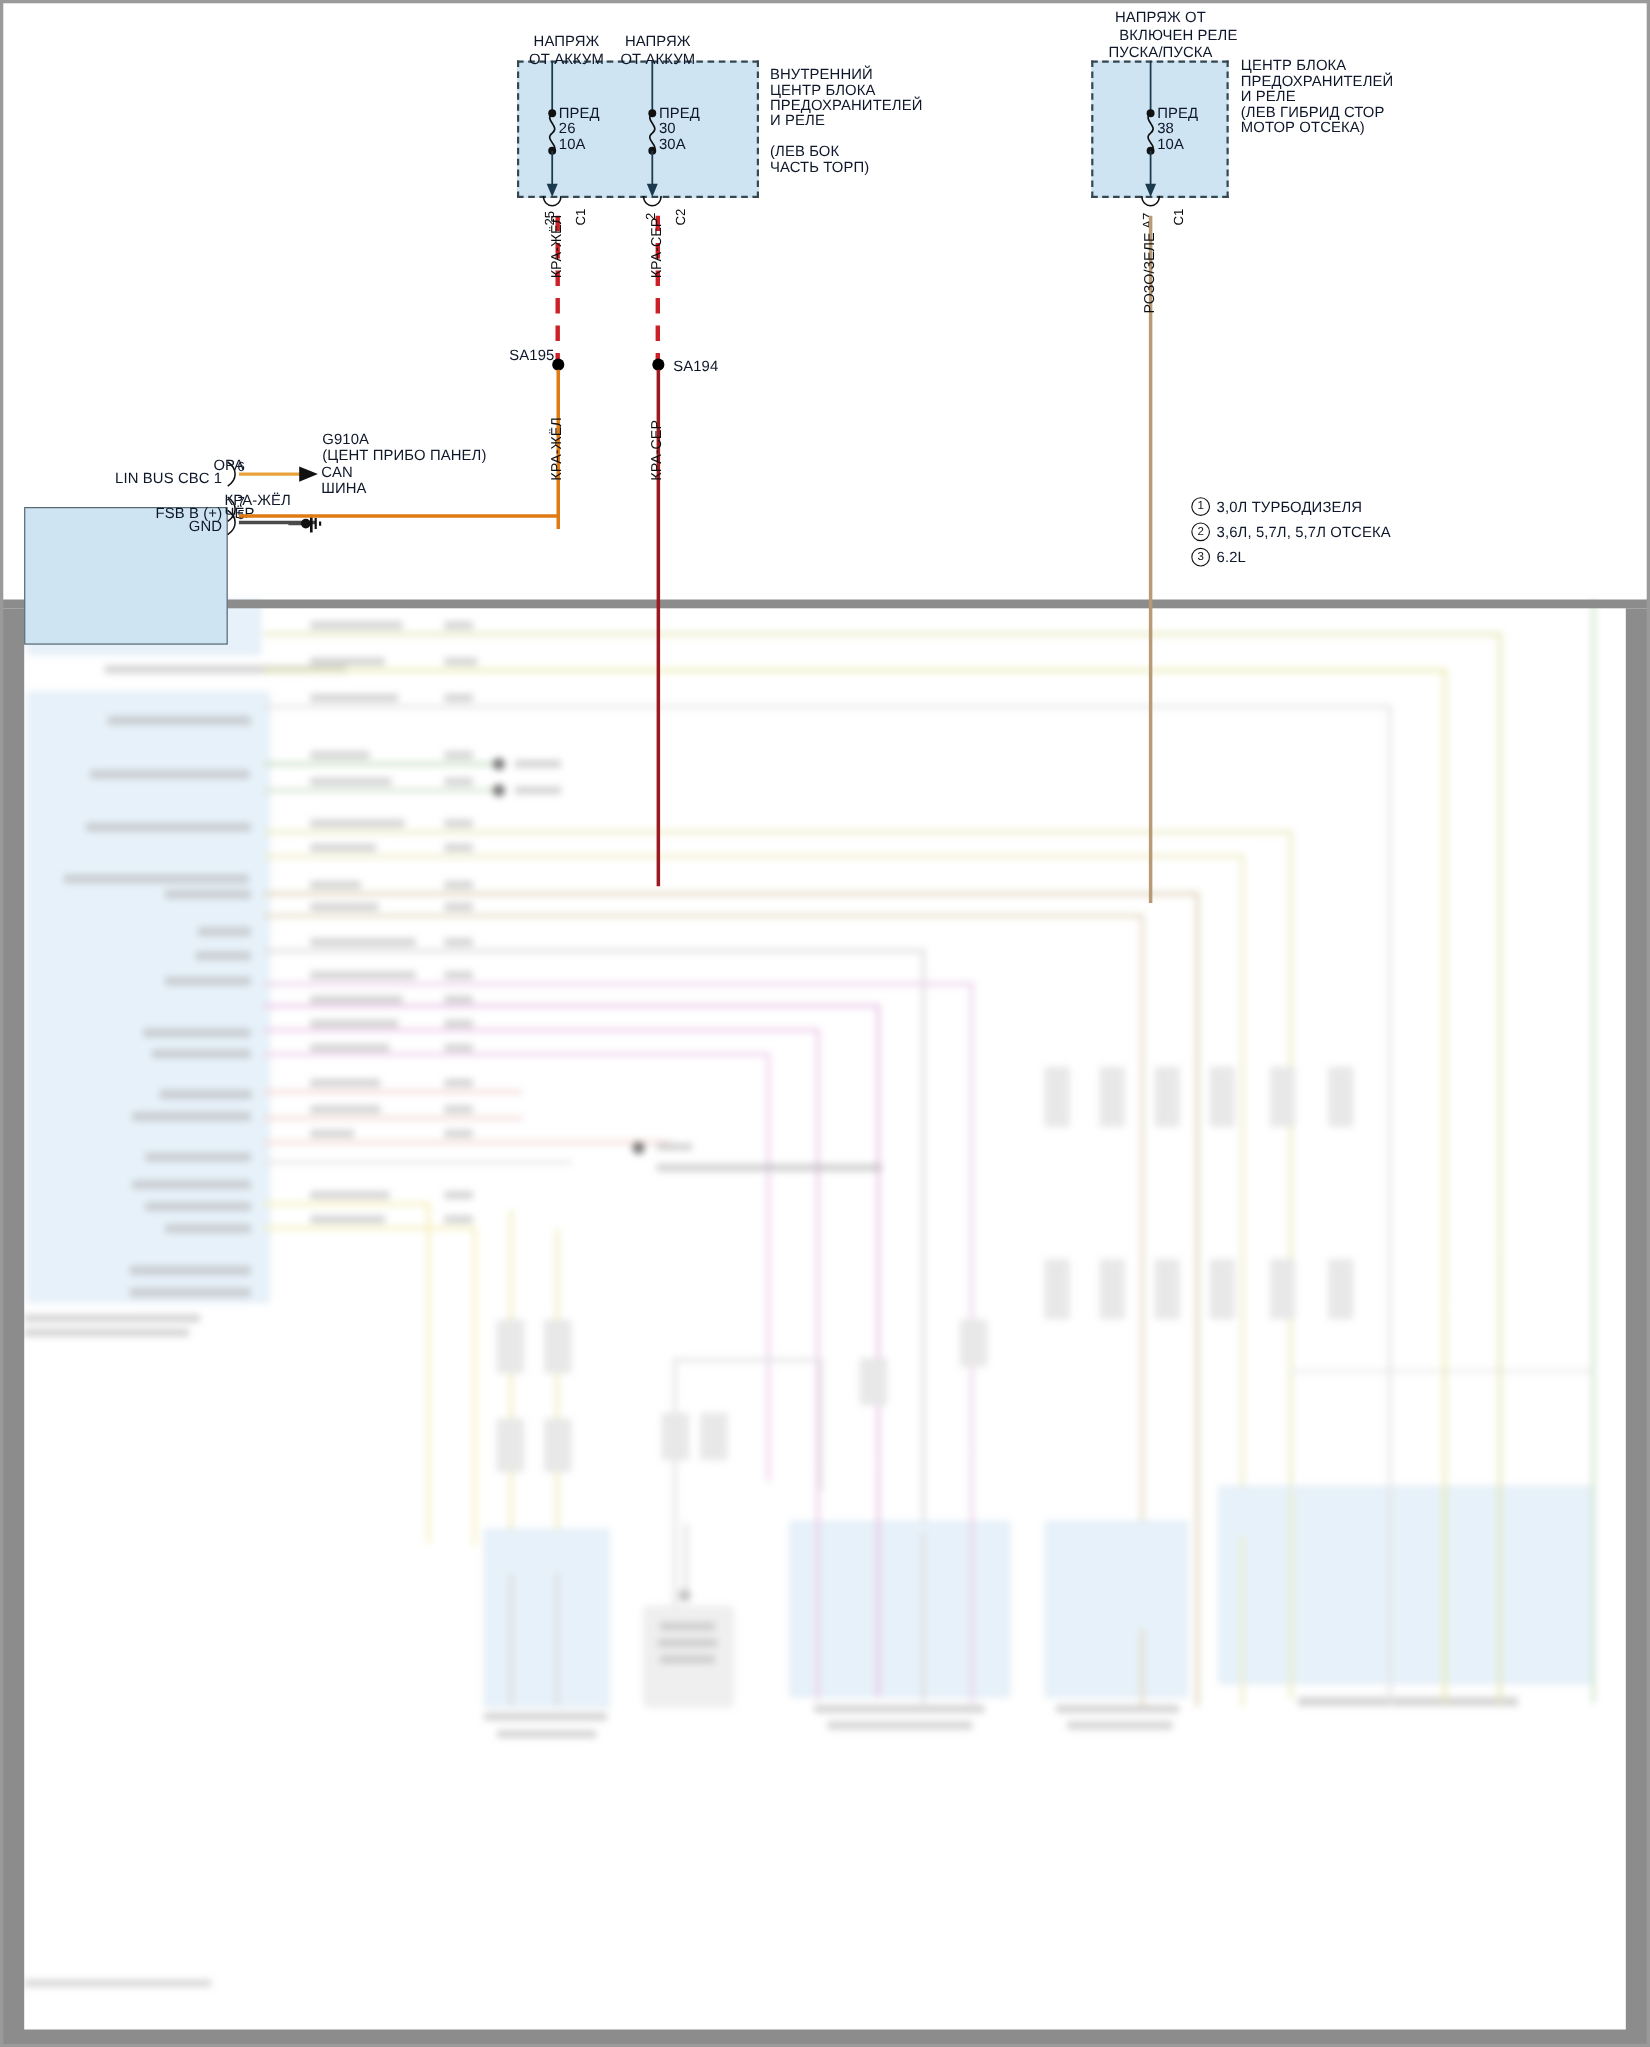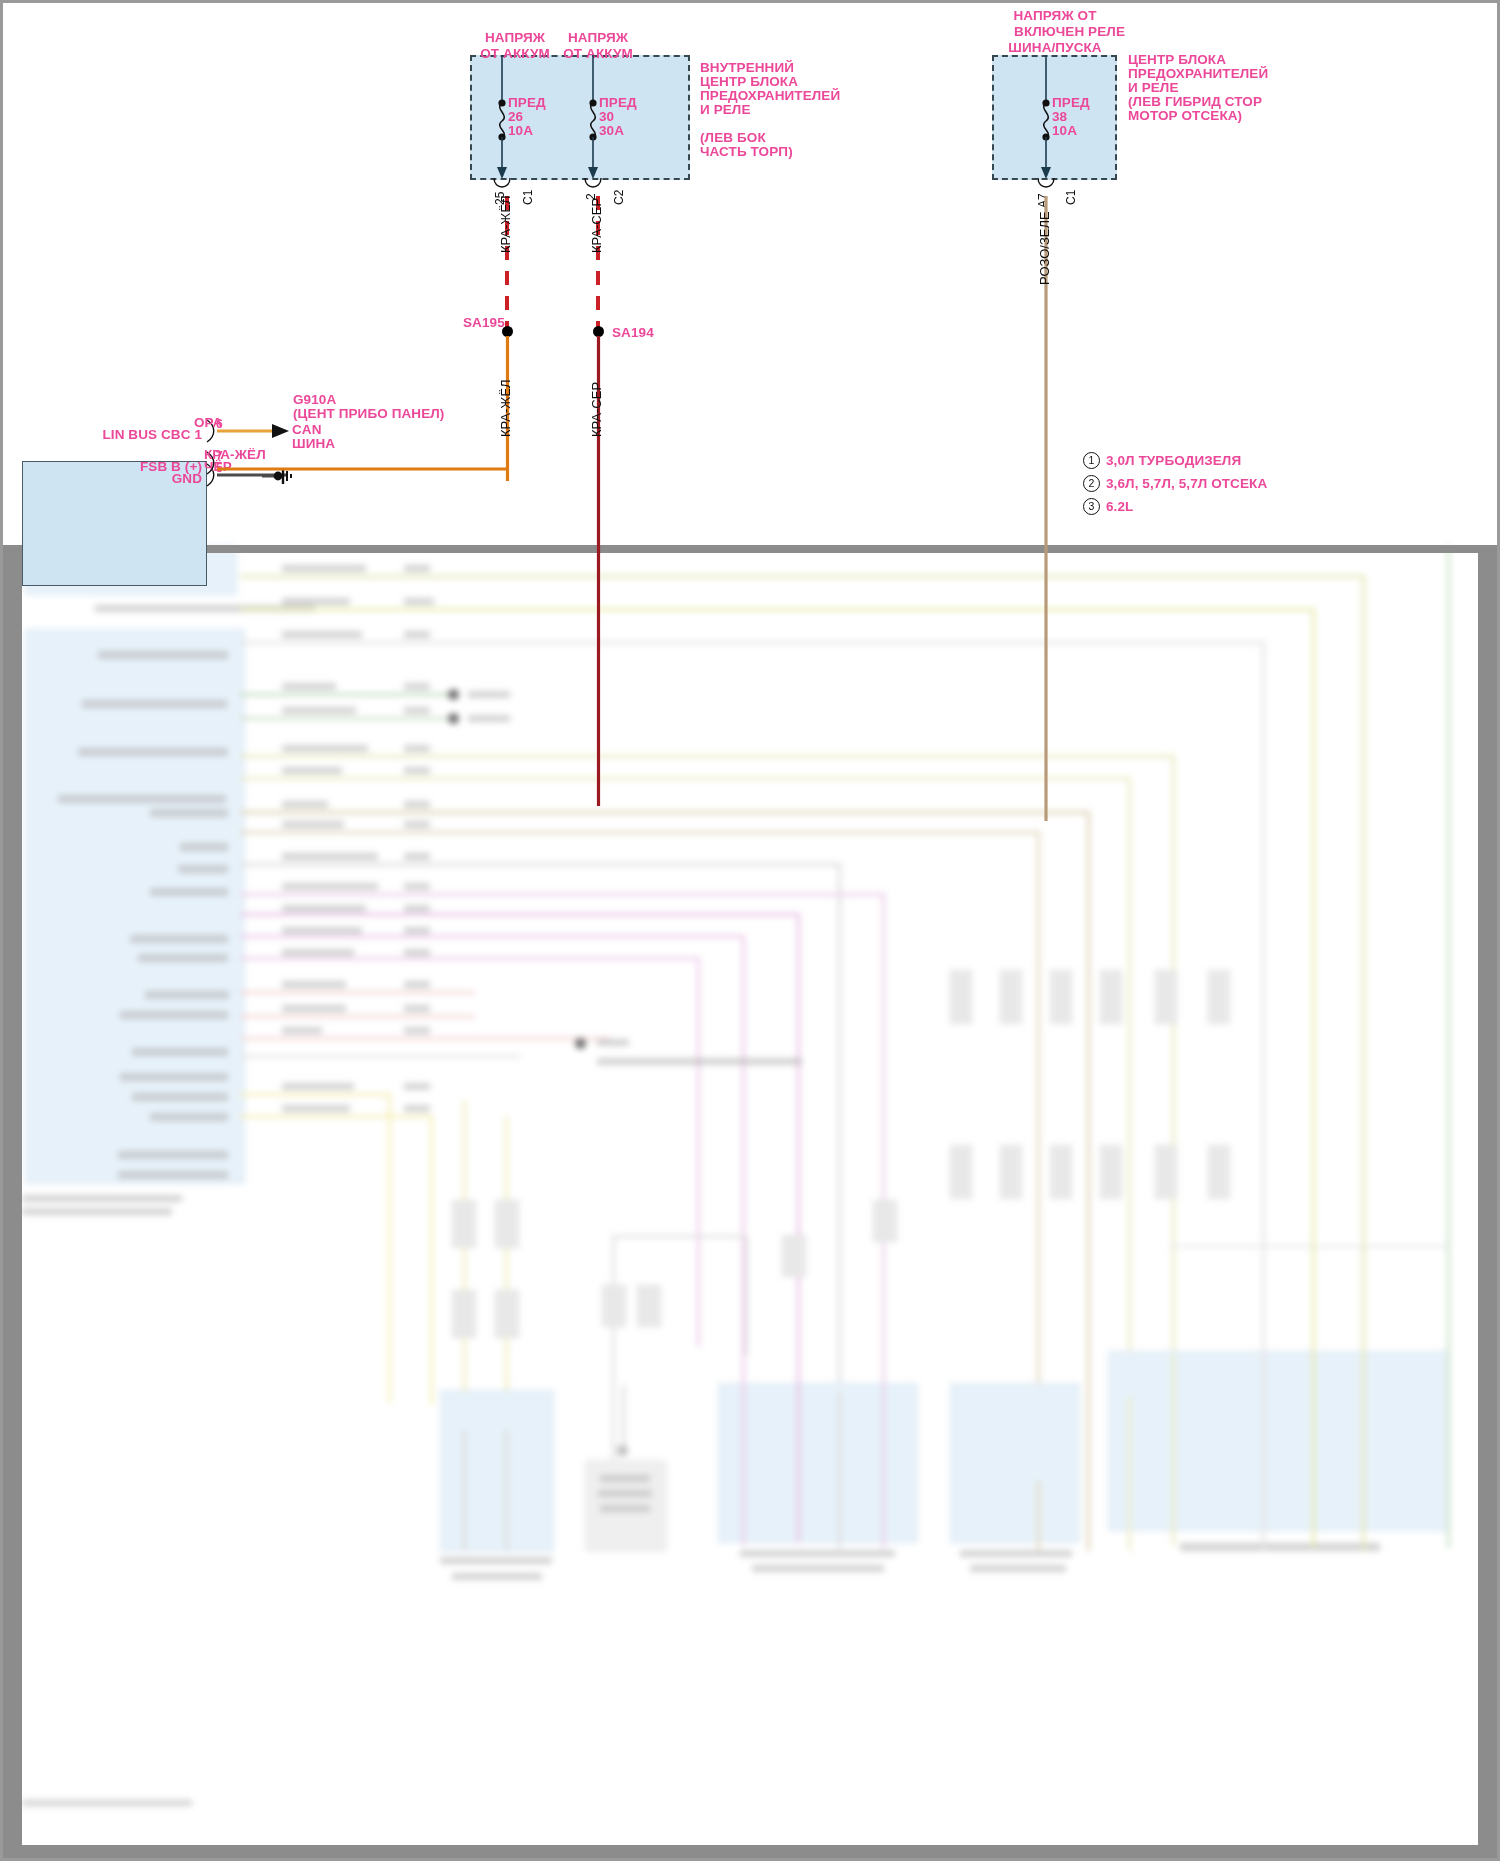--- a/index.html
+++ b/index.html
@@ -1,21 +1,21 @@
 <!DOCTYPE html>
 <html><head>
 <meta charset="utf-8">
 <style>
   html,body{margin:0;padding:0;background:#ffffff;}
   body{font-family:"Liberation Sans","DejaVu Sans",sans-serif;}
   #page{position:relative;width:1500px;height:1861px;background:#ffffff;overflow:hidden;}
 
   
   .abs{position:absolute;}
-  .txt{position:absolute;font-size:13.5px;color:#ec4899;line-height:16px;white-space:pre;letter-spacing:.1px;font-weight:bold;}
+  .txt{position:absolute;font-size:13.5px;color:#0f172a;line-height:16px;white-space:pre;letter-spacing:.1px;}
   .txt.c{text-align:center;}
   .vtxt{position:absolute;font-size:13.5px;color:#0d0d0d;white-space:nowrap;
         transform-origin:0 0;transform:rotate(-90deg);}
   .fusebox{position:absolute;background:#cfe4f3;border:2px dashed #37474f;box-sizing:border-box;}
   .modbox{position:absolute;background:#cfe4f3;border:1.5px solid #4a5b66;box-sizing:border-box;}
   .dot{position:absolute;border-radius:50%;background:#000;}
 
   
   #blurlayer{position:absolute;left:0;top:545px;width:1500px;height:1316px;
              overflow:hidden;filter:blur(3.2px) opacity(.55);}
@@ -291,21 +291,21 @@
   <div class="txt" style="left:612px;top:325px;">SA194</div>
   <svg class="abs" style="left:592px;top:336px;" width="14" height="470" viewBox="0 0 14 470">
     <line x1="6.5" y1="0" x2="6.5" y2="470" stroke="#9b1a20" stroke-width="3.2"></line>
   </svg>
   <div class="vtxt" style="left:589px;top:437px;font-size:13px;">КРА-СЕР</div>
 
   <div class="fusebox" style="left:992px;top:55px;width:125px;height:125px;"></div>
 
   <div class="txt c" style="left:985px;top:8px;width:140px;">НАПРЯЖ ОТ</div>
   <div class="txt c" style="left:985px;top:24px;width:140px;text-align:right;">ВКЛЮЧЕН РЕЛЕ</div>
-  <div class="txt c" style="left:985px;top:40px;width:140px;">ШИНА/ПУСКА</div>
+  <div class="txt c" style="left:985px;top:40px;width:140px;">ПУСКА/ПУСКА</div>
 
   <svg class="abs" style="left:1036px;top:55px;" width="40" height="125" viewBox="0 0 40 125">
     <line x1="10" y1="0" x2="10" y2="48" stroke="#1c3a4d" stroke-width="1.6"></line>
     <circle cx="10" cy="48" r="3.6" fill="#111"></circle>
     <path d="M10 48 C 2 54, 18 60, 10 66 C 2 72, 18 78, 10 82" fill="none" stroke="#111" stroke-width="1.5"></path>
     <circle cx="10" cy="82" r="3.6" fill="#111"></circle>
     <line x1="10" y1="82" x2="10" y2="118" stroke="#1c3a4d" stroke-width="1.6"></line>
     <path d="M5 112 L10 124 L15 112 Z" fill="#1c3a4d"></path>
   </svg>
   <div class="txt" style="left:1052px;top:95px;">ПРЕД</div>

